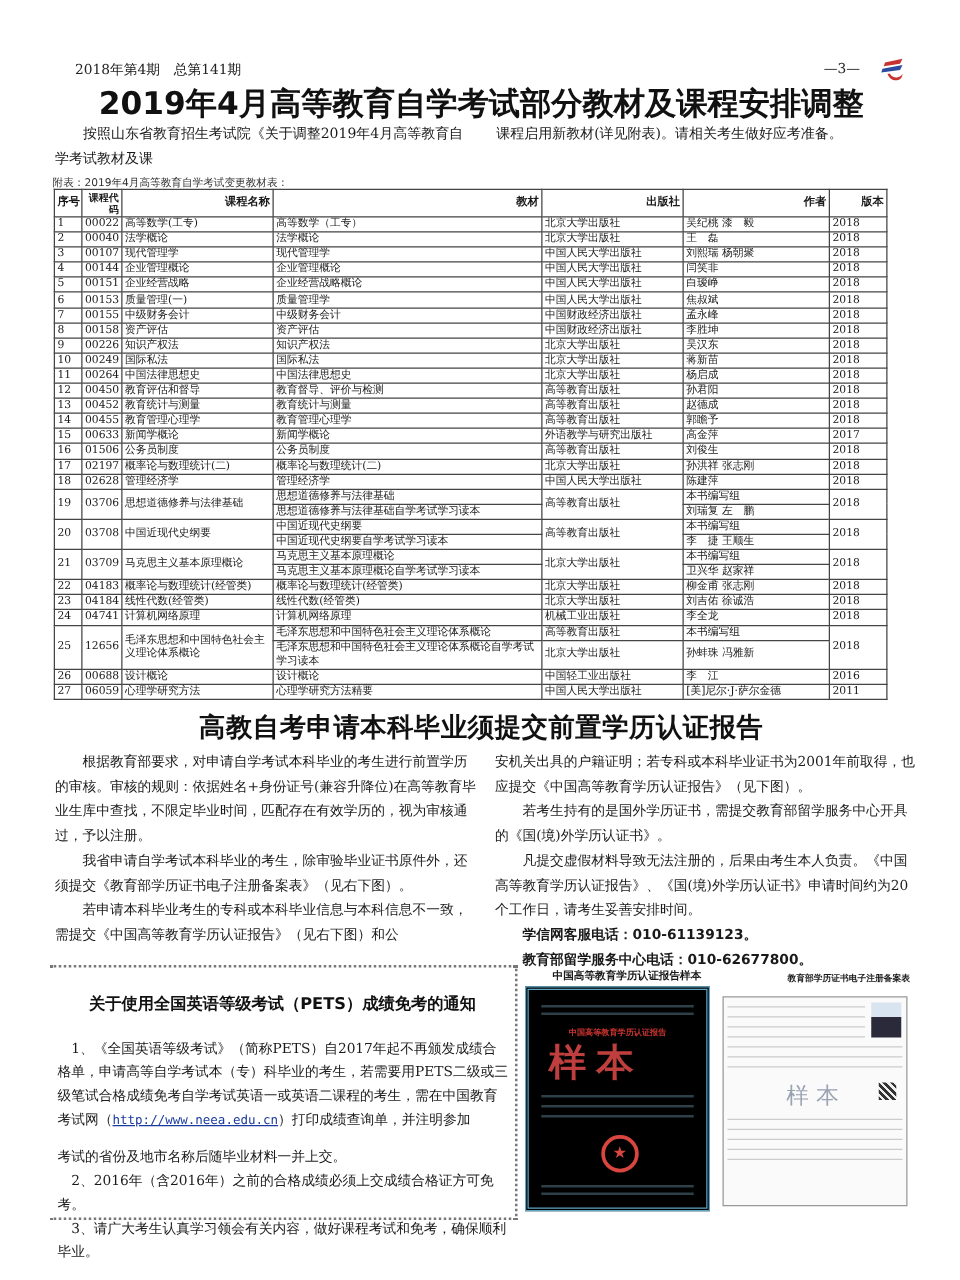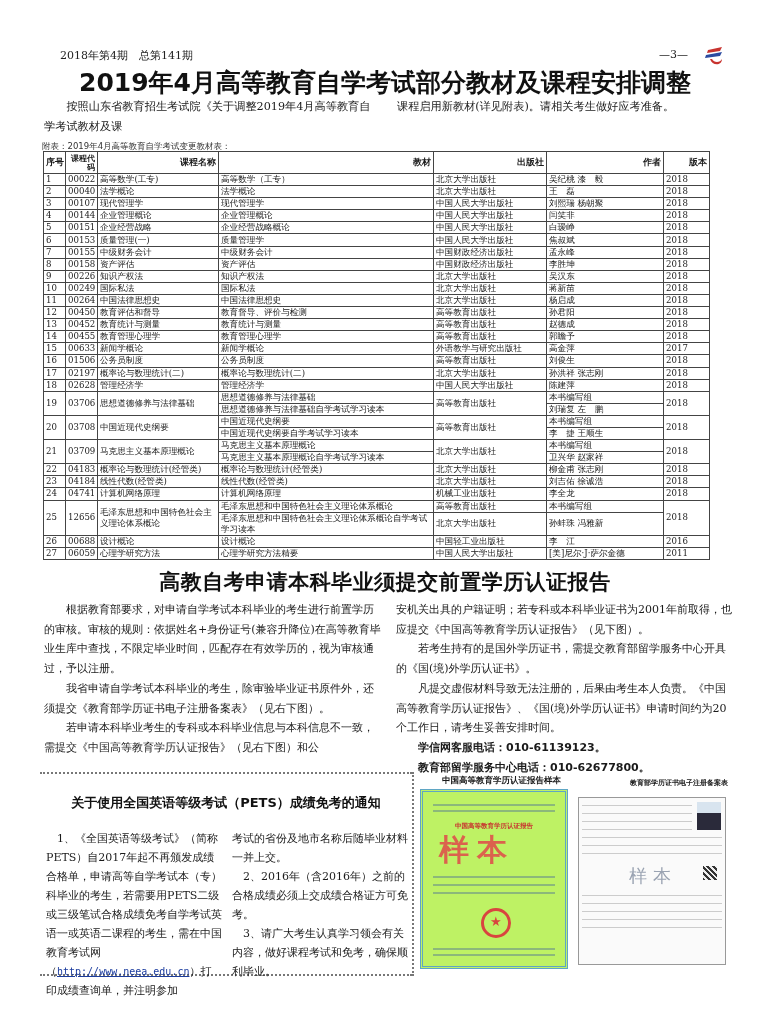--- a/index.html
+++ b/index.html
@@ -28,28 +28,28 @@
   .sec2-title { position: absolute; top: 568px; left: 40px; width: 690px; text-align: center; font-family: "DejaVu Sans", sans-serif; font-size: 21px; letter-spacing: 0.5px; color: #111; }
 
   .sec2-body { position: absolute; top: 600px; left: 44px; width: 690px; display: flex; gap: 14px; font-size: 11px; line-height: 19.7px; }
   .sec2-body .col { flex: 1; }
   .sec2-body p { text-indent: 2em; }
   .sec2-body p.noindent { text-indent: 0; }
   .sec2-body p.bold { font-family: "DejaVu Sans", sans-serif; font-weight: bold; }
 
   .pets-box { position: absolute; top: 772px; left: 40px; width: 372px; height: 204px; border-top: 2px dotted #777; border-bottom: 2px dotted #777; }
   .pets-title { position: absolute; top: 20px; left: 0; width: 372px; text-align: center; font-family: "DejaVu Sans", sans-serif; font-weight: bold; font-size: 13px; letter-spacing: 0; color: #111; }
-  .pets-body { position: absolute; top: 55px; left: 6px; width: 362px; display: flex; gap: 10px; font-size: 11px; line-height: 19px; }
+  .pets-body { position: absolute; top: 55px; left: 6px; width: 362px; display: flex; gap: 10px; font-size: 11px; line-height: 19px; flex-direction: column; }
   .pets-body .col { flex: 1; }
   .pets-link { color: #1a3b9e; text-decoration: underline; font-family: "DejaVu Sans Mono", monospace; font-size: 10px; }
   .vdots { position: absolute; left: 412px; top: 772px; height: 204px; border-left: 2px dotted #777; }
 
   .samples { position: absolute; top: 775px; left: 416px; width: 318px; height: 200px; }
   .sample1-title { position: absolute; top: 0; left: 10px; width: 135px; text-align: right; font-family: "DejaVu Sans", sans-serif; font-weight: bold; font-size: 8.5px; }
-  .sample1 { position: absolute; top: 14px; left: 4px; width: 148px; height: 180px; background: #bef264; border: 3px double #5fa6c4; }
+  .sample1 { position: absolute; top: 14px; left: 4px; width: 148px; height: 180px; background: #000000; border: 3px double #5fa6c4; }
   .sample1 .inner-title { position: absolute; top: 30px; left: 0; width: 100%; text-align: center; font-size: 6.5px; font-weight: bold; font-family: "DejaVu Sans", sans-serif; color: #c8332f; }
   .sample1 .stamp-text { position: absolute; top: 38px; left: 16px; font-family: "DejaVu Sans", sans-serif; font-weight: bold; font-size: 30px; color: #e14a4a; opacity: 0.85; letter-spacing: 8px; }
   .sample1 .lines { position: absolute; left: 10px; right: 10px; height: 2px; background: #5a7d90; opacity: 0.5; }
   .sample1 .seal { position: absolute; top: 116px; left: 58px; width: 30px; height: 30px; border-radius: 50%; border: 3px solid #d9453f; }
   .sample1 .seal::after { content: "★"; position: absolute; top: 3px; left: 6px; font-size: 13px; color: #d9453f; }
   .sample2-title { position: absolute; top: 3px; left: 162px; width: 150px; text-align: right; font-family: "DejaVu Sans", sans-serif; font-weight: bold; font-size: 7px; }
   .sample2 { position: absolute; top: 22px; left: 162px; width: 148px; height: 168px; background: #fafafa; border: 1px solid #999; }
   .sample2 .row { height: 8px; border-bottom: 1px solid #ccc; margin: 0 3px; }
   .sample2 .photo { position: absolute; top: 4px; right: 4px; width: 24px; height: 28px; background: linear-gradient(#d8e4ef 40%, #2a2a3a 40%); }
   .sample2 .stamp-text { position: absolute; top: 66px; left: 50px; font-size: 18px; color: #9aa3b2; font-family: "DejaVu Sans", sans-serif; letter-spacing: 6px; }

